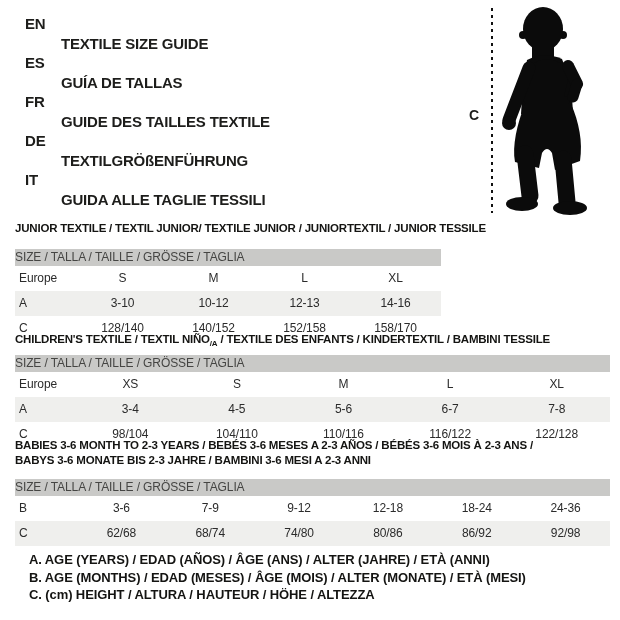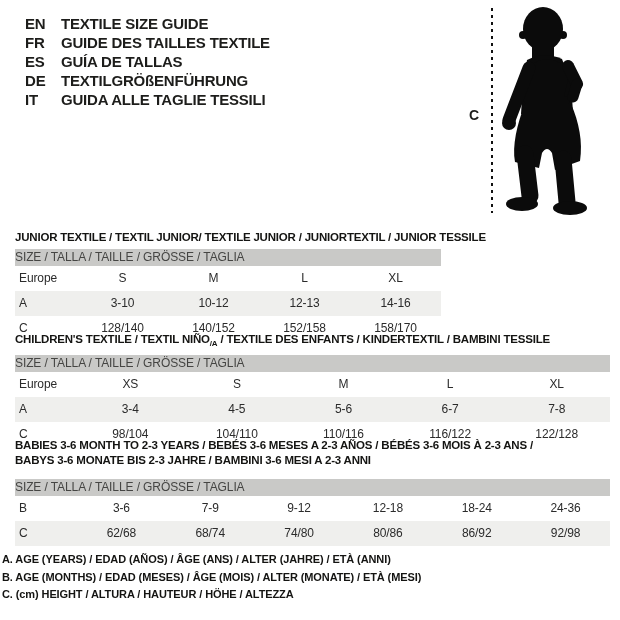--- a/index.html
+++ b/index.html
@@ -4,21 +4,21 @@
 <style>
   html,body{margin:0;padding:0;background:#fff;}
   .page{
     position:relative;width:620px;height:620px;background:#ffffff;overflow:hidden;
     font-family:"Liberation Sans",sans-serif;color:#1d1d1b;
   }
   
   .lang-block{position:absolute;left:25px;top:14px;}
   .lang-row{display:flex;line-height:19px;font-weight:bold;font-size:15px;letter-spacing:-0.2px;}
   .lang-code{width:36px;flex:0 0 36px;}
-  .lang-label{white-space:nowrap;}
+  .lang-label{white-space:nowrap;margin-top:20px;}
   
   .measure-line{
     position:absolute;left:491px;top:8px;width:2px;height:205px;
     background:repeating-linear-gradient(to bottom,#111 0 3px,transparent 3px 7px);
   }
   .measure-label{position:absolute;left:469px;top:107px;font-weight:bold;font-size:14px;}
   .baby-svg{position:absolute;left:500px;top:4px;}
   
   .tbl-title{
     position:absolute;left:15px;margin:0;font-size:11.5px;font-weight:bold;
@@ -31,41 +31,41 @@
   }
   .trow{display:grid;height:25px;line-height:17px;align-items:center;}
   .trows .trow:nth-child(even){background:#efefed;}
   .tlabel{padding-left:4px;text-align:left;}
   .tcell{text-align:center;}
   .t1{width:426px;}  .t1 .trow{grid-template-columns:62px repeat(4,1fr);}
   .t2{width:595px;}  .t2 .trow{grid-template-columns:62px repeat(5,1fr);}
   .t3{width:595px;}  .t3 .trow{grid-template-columns:62px repeat(6,1fr);}
   sub.subA{font-size:8px;line-height:0;}
   
-  .footnotes{position:absolute;left:2px;top:551px;font-weight:bold;font-size:11px;
+  .footnotes{position:absolute;left:29px;top:551px;font-weight:bold;font-size:13px;
     letter-spacing:-0.1px;color:#141412;}
   .footnotes .fn{line-height:17.5px;white-space:nowrap;}
 </style>
 </head>
 <body>
 
 <div class="page">
 
   <div class="lang-block">
     <div class="lang-row">
       <span class="lang-code">EN</span>
       <span class="lang-label">TEXTILE SIZE GUIDE</span>
     </div>
     <div class="lang-row">
+      <span class="lang-code">ES</span>
+      <span class="lang-label">GUÍA DE TALLAS</span>
+    </div>
+    <div class="lang-row">
       <span class="lang-code">FR</span>
       <span class="lang-label">GUIDE DES TAILLES TEXTILE</span>
-    </div>
-    <div class="lang-row">
-      <span class="lang-code">ES</span>
-      <span class="lang-label">GUÍA DE TALLAS</span>
     </div>
     <div class="lang-row">
       <span class="lang-code">DE</span>
       <span class="lang-label">TEXTILGRÖßENFÜHRUNG</span>
     </div>
     <div class="lang-row">
       <span class="lang-code">IT</span>
       <span class="lang-label">GUIDA ALLE TAGLIE TESSILI</span>
     </div>
   </div>
@@ -86,21 +86,21 @@
       <line x1="68" y1="62" x2="77" y2="80" stroke="#0b0b0b" stroke-width="12" stroke-linecap="round"></line>
       <line x1="77" y1="80" x2="73" y2="93" stroke="#0b0b0b" stroke-width="11" stroke-linecap="round"></line>
       <path d="M25,100 C17,120 12,142 15,158 L39,164 L42,149 Q47,141 52,149 L55,166 L80,157 C83,138 79,118 71,100 Z"></path>
       <line x1="25" y1="150" x2="30" y2="192" stroke="#0b0b0b" stroke-width="17" stroke-linecap="round"></line>
       <line x1="63" y1="155" x2="67" y2="198" stroke="#0b0b0b" stroke-width="17" stroke-linecap="round"></line>
       <ellipse cx="22" cy="200" rx="16" ry="7"></ellipse>
       <ellipse cx="70" cy="204" rx="17" ry="7"></ellipse>
     </g>
   </svg>
 
-  <h2 class="tbl-title" style="top:230px">JUNIOR TEXTILE / TEXTIL JUNIOR/ TEXTILE JUNIOR / JUNIORTEXTIL / JUNIOR TESSILE</h2>
+  <h2 class="tbl-title" style="top:221px">JUNIOR TEXTILE / TEXTIL JUNIOR/ TEXTILE JUNIOR / JUNIORTEXTIL / JUNIOR TESSILE</h2>
   <div class="tbl t1" style="top:249px">
     <div class="size-bar">SIZE / TALLA / TAILLE / GRÖSSE / TAGLIA</div>
     <div class="trows">
       <div class="trow">
         <span class="tlabel">Europe</span>
         <span class="tcell">S</span>
         <span class="tcell">M</span>
         <span class="tcell">L</span>
         <span class="tcell">XL</span>
       </div>

